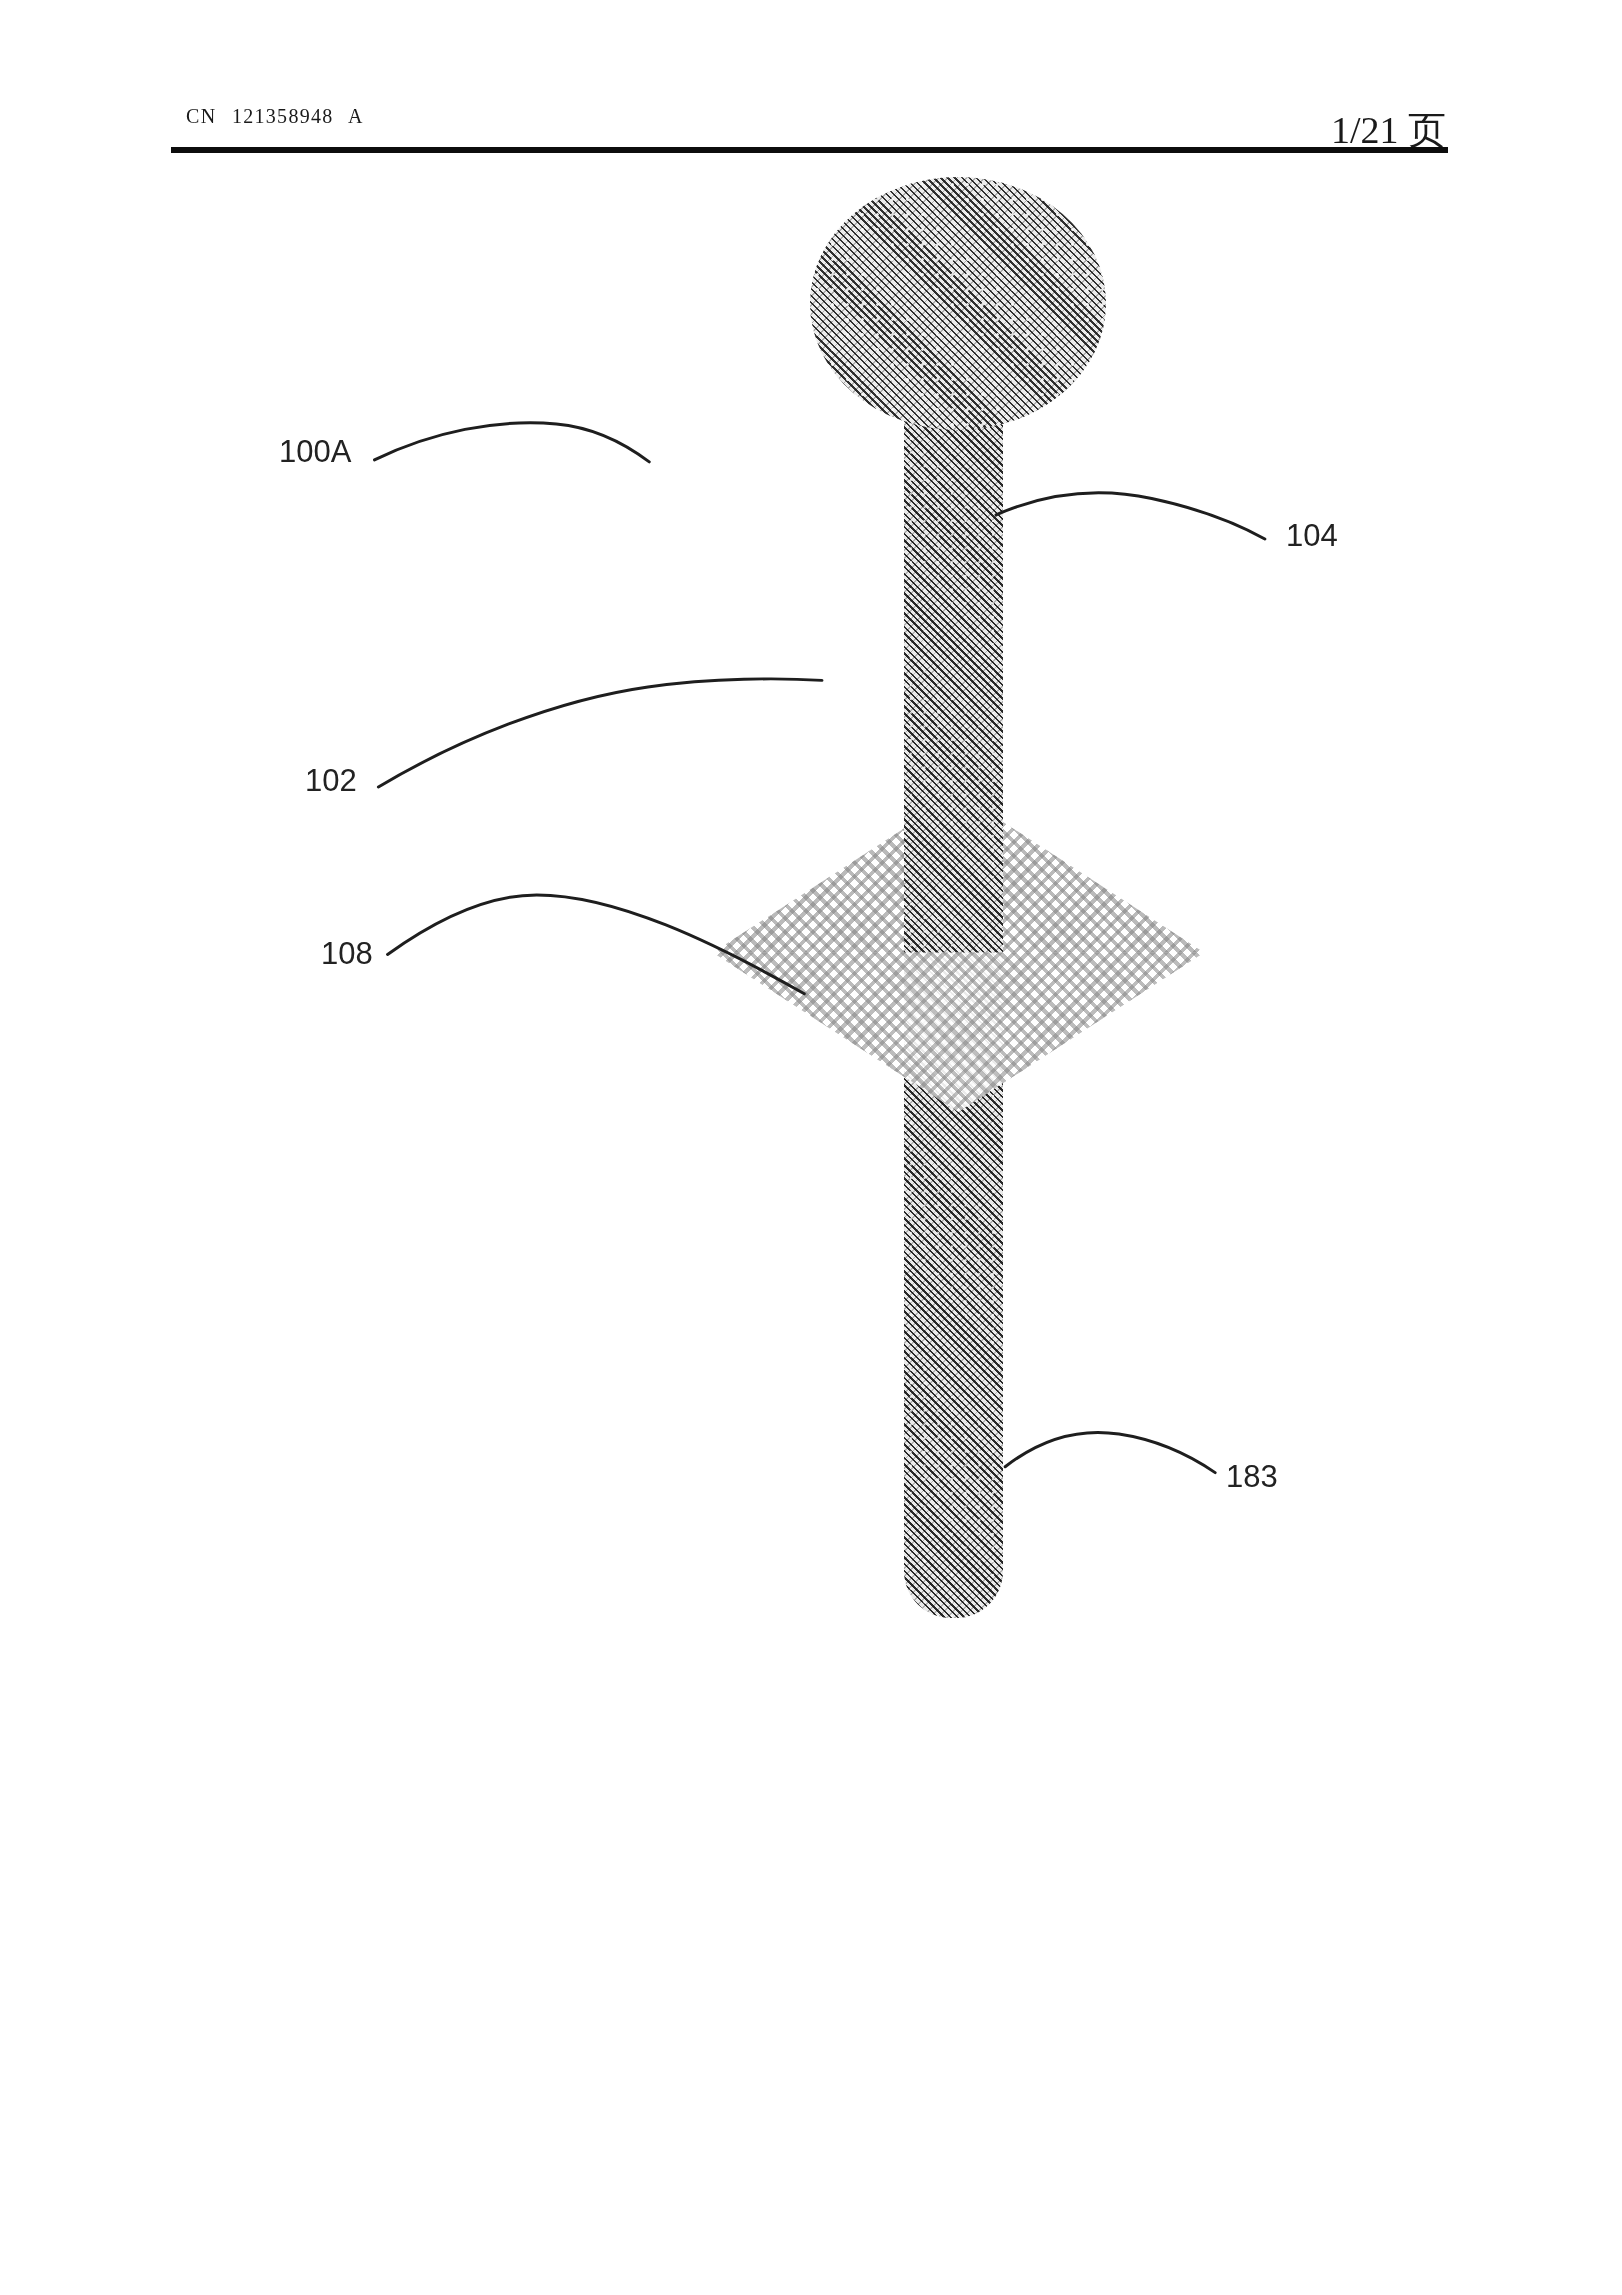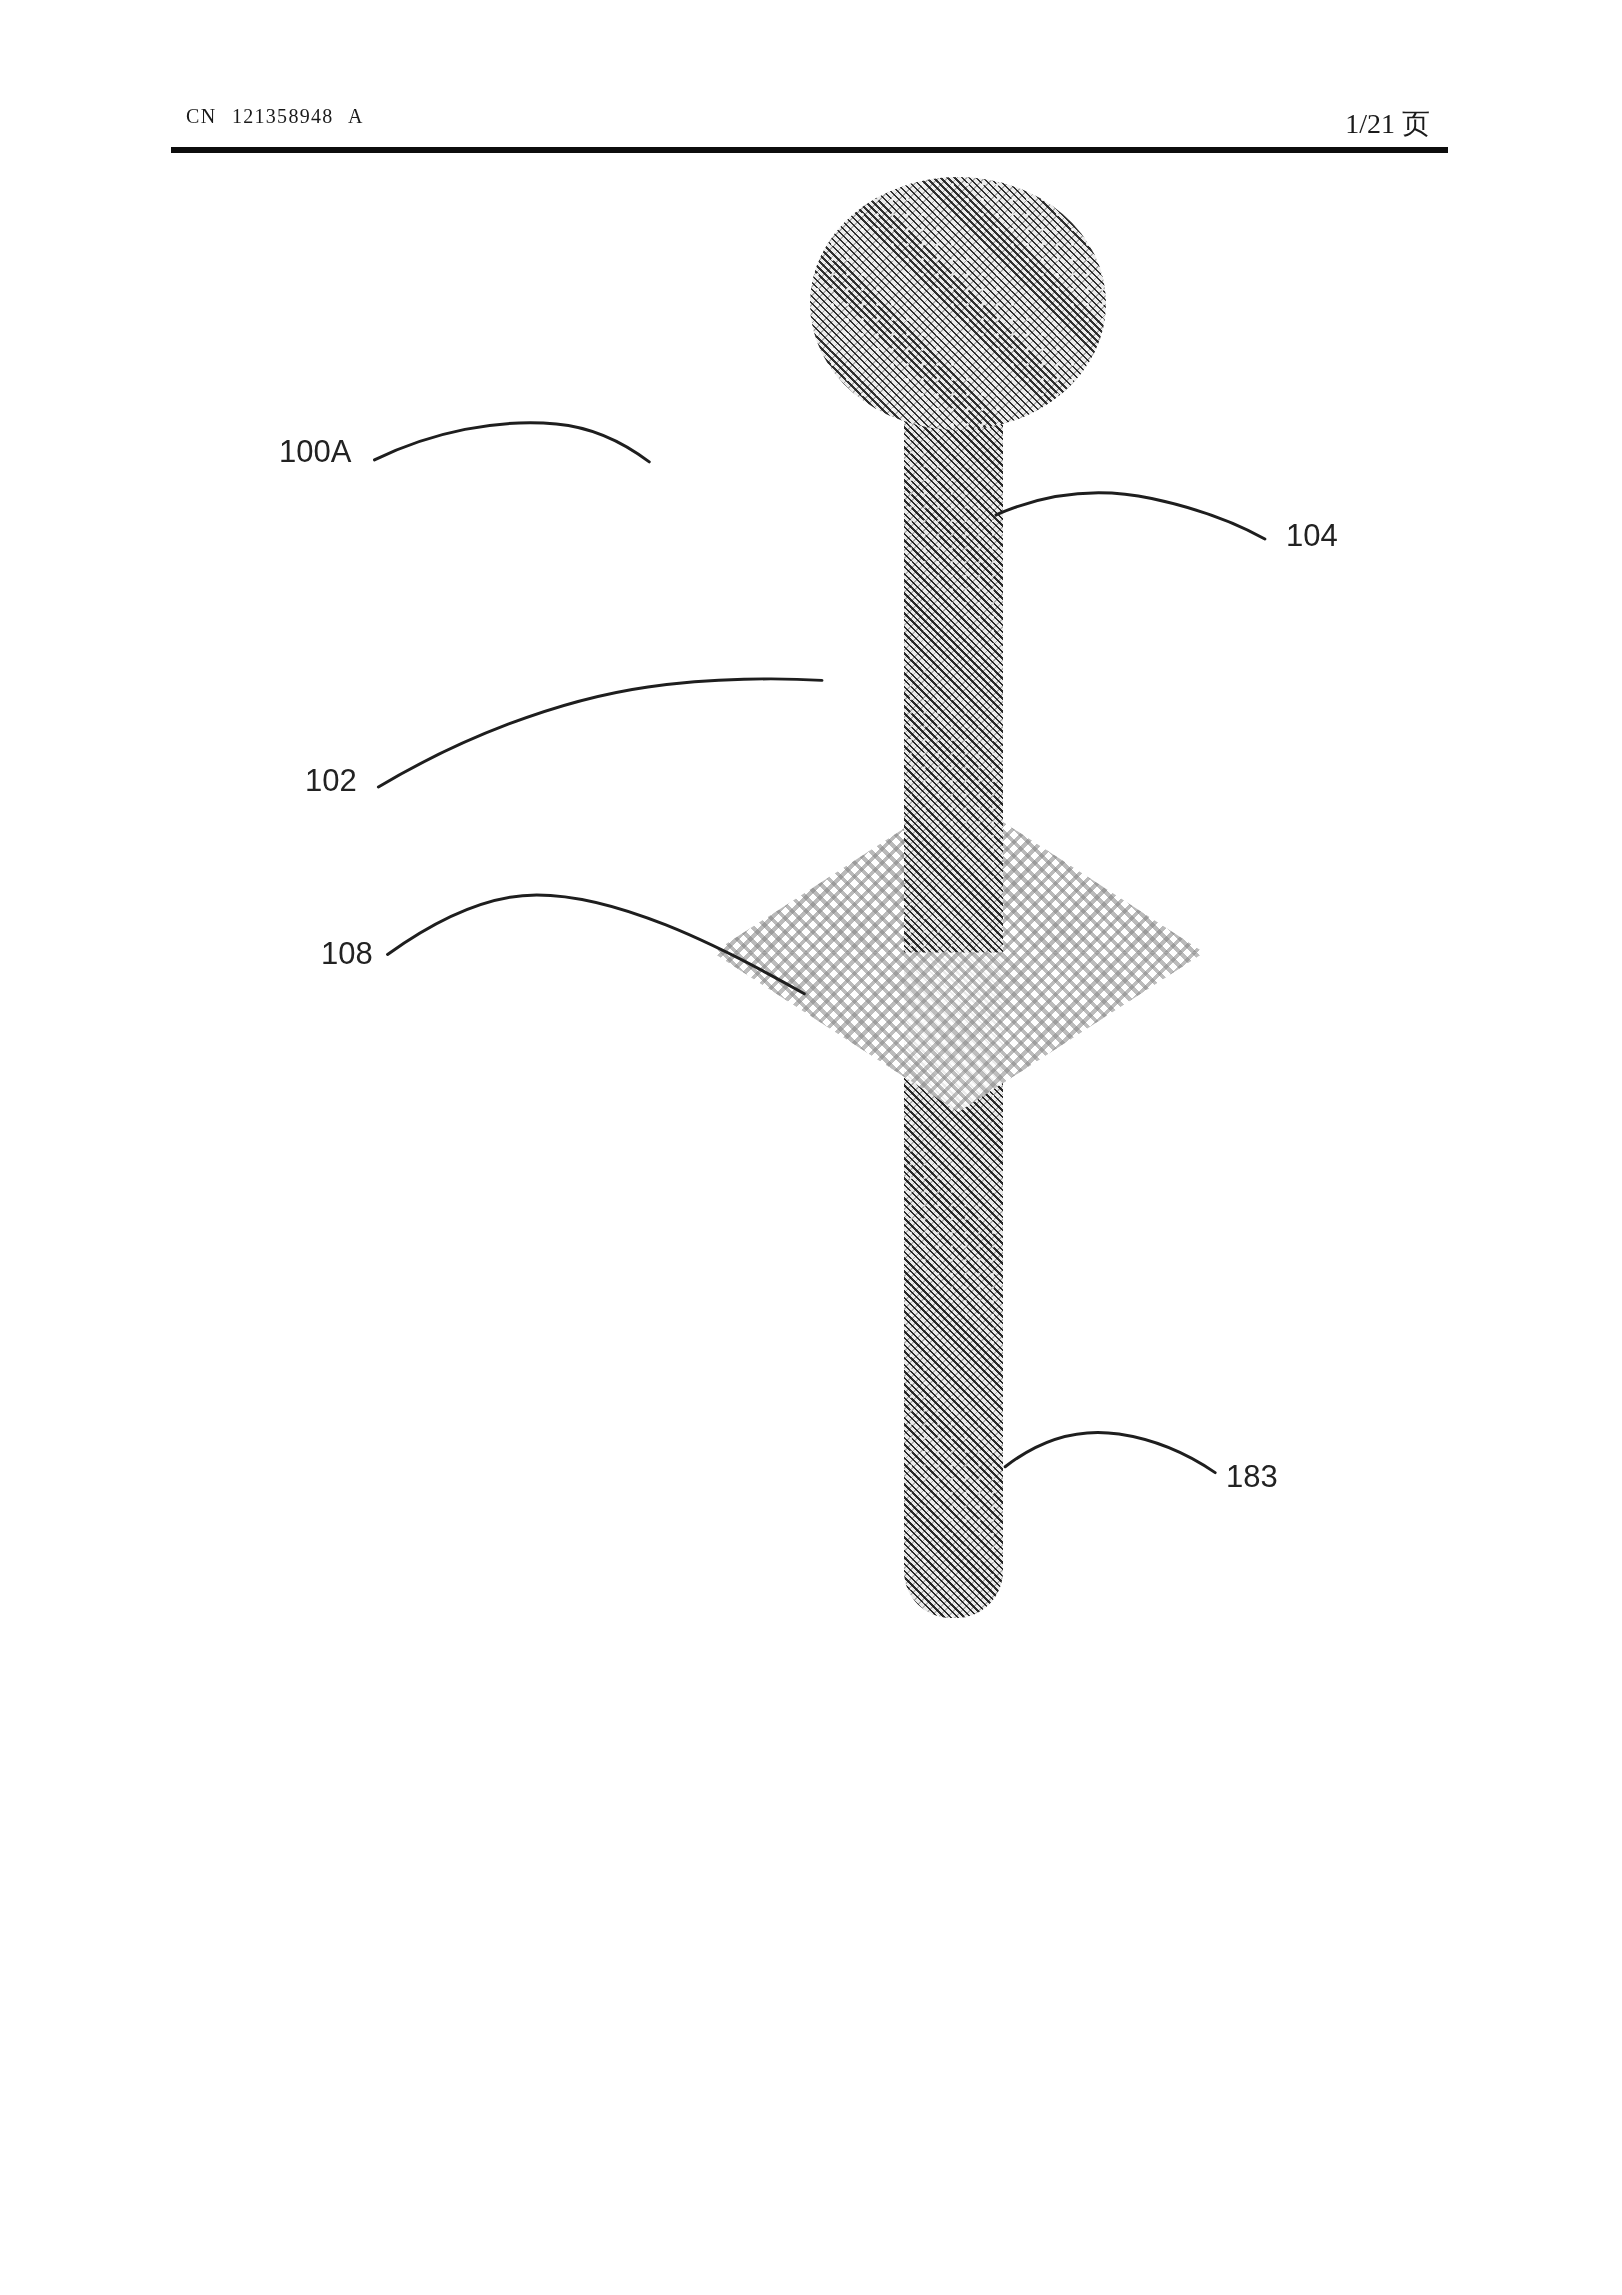--- a/index.html
+++ b/index.html
@@ -12,21 +12,21 @@
   .hdr-left{
     position:absolute; left:170px; top:105px; font-size:20px; letter-spacing:1.3px;
     word-spacing:9.2px; white-space:nowrap;margin-left:16px;
   }
   .hdr-center{
     position:absolute; left:0; right:0; top:97px; text-align:center;
     font-family:"Liberation Sans", sans-serif; font-weight:bold; font-size:36px;
     letter-spacing:0.62em; text-indent:0.62em; white-space:nowrap;
   }
   .hdr-right{
-    position:absolute; right:193px; top:105px; font-size:28px; white-space:nowrap;
+    position:absolute; right:177px; top:105px; font-size:38px; white-space:nowrap;
   }
   .hdr-rule{
     position:absolute; left:171px; top:147px; width:1277px; height:5.9px;
     background:#0d0d0d;
   }
   
   .ball{
     position:absolute; left:810px; top:177px; width:296px; height:253px;
     border-radius:50%; z-index:2;
     background-color:#ececec;

